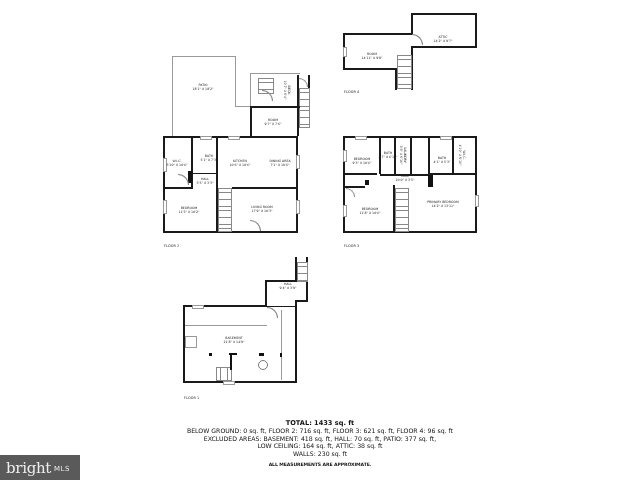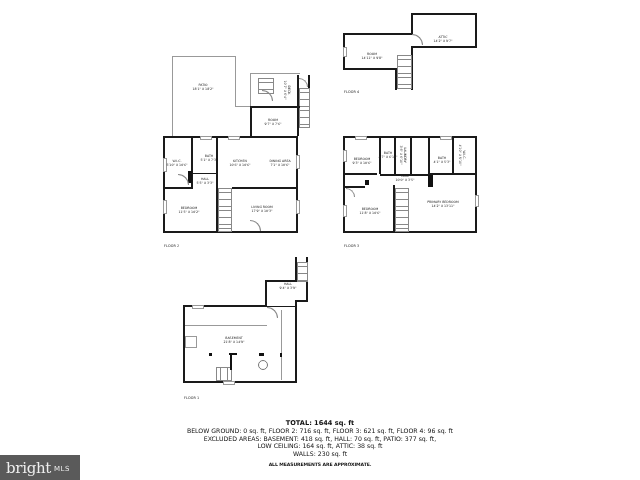--- a/index.html
+++ b/index.html
@@ -156,21 +156,21 @@
   <div class="thin" style="left:258px;top:360px;width:8px;height:8px;border-radius:50%;background:transparent;border:0.6px solid #777;"></div>
   <div class="window" style="left:192px;top:304.5px;width:10px;height:2px;"></div>
   <div class="window" style="left:223px;top:380.5px;width:10px;height:2px;"></div>
   <div class="thin" style="left:185px;top:336px;width:10px;height:10px;background:transparent;border:0.6px solid #999;"></div>
   <div class="room-label" style="left:288px;top:286px;"><span>HALL</span><span class="dim">9'4" X 3'9"</span></div>
   <div class="room-label" style="left:234px;top:340px;"><span>BASEMENT</span><span class="dim">21'8" X 14'9"</span></div>
   <div class="floor-label" style="left:184px;top:396px;">FLOOR 1</div>
 </div>
 
 <div id="summary">
-  <div class="total">TOTAL: 1644 sq. ft</div>
+  <div class="total">TOTAL: 1433 sq. ft</div>
   <div>BELOW GROUND: 0 sq. ft, FLOOR 2: 716 sq. ft, FLOOR 3: 621 sq. ft, FLOOR 4: 96 sq. ft</div>
   <div>EXCLUDED AREAS: BASEMENT: 418 sq. ft, HALL: 70 sq. ft, PATIO: 377 sq. ft,</div>
   <div>LOW CEILING: 164 sq. ft, ATTIC: 38 sq. ft</div>
   <div>WALLS: 230 sq. ft</div>
   <div class="note">ALL MEASUREMENTS ARE APPROXIMATE.</div>
 </div>
 
 <div id="logo">
   <span class="b">bright</span>
   <span class="m">MLS</span>

